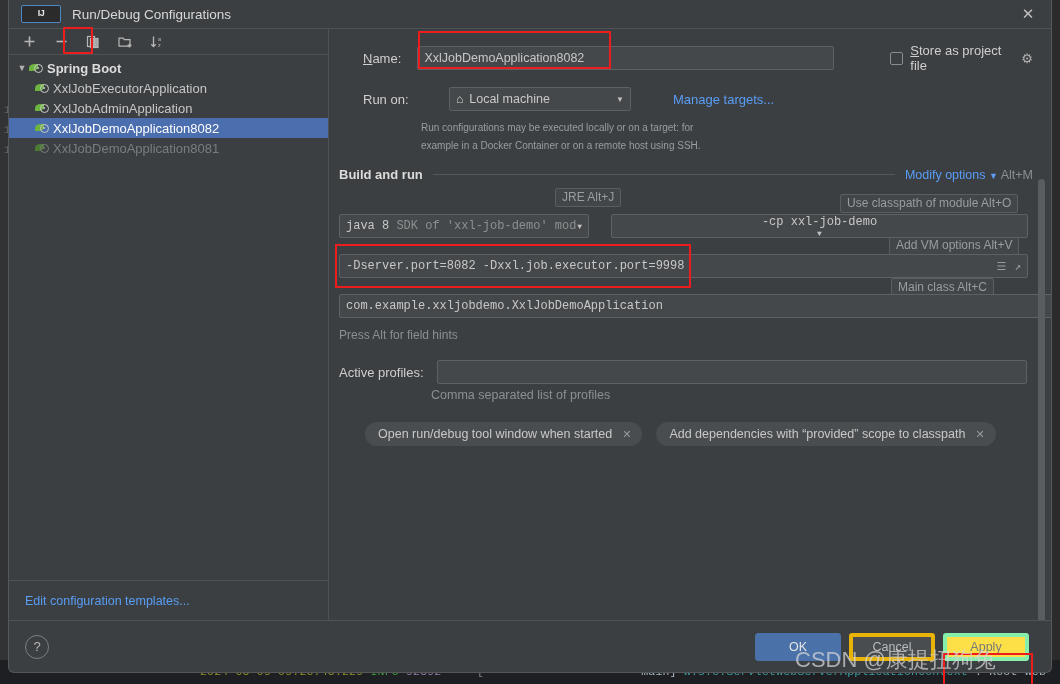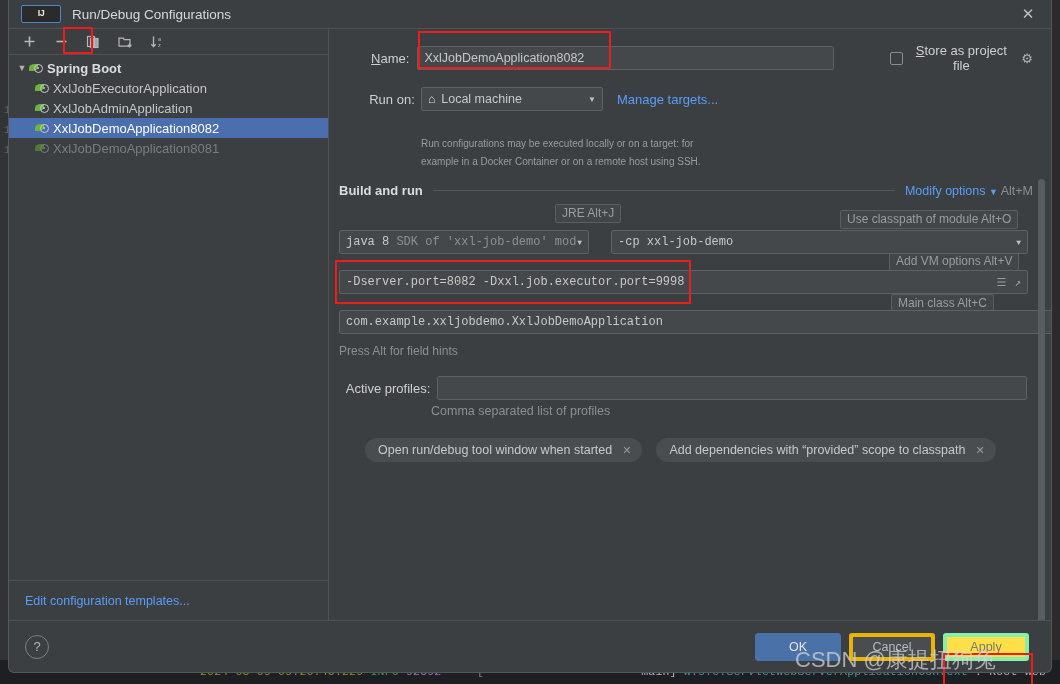--- a/index.html
+++ b/index.html
@@ -157,21 +157,21 @@
     flex: 1; position: relative; background: #3c3f41;
     padding: 14px 18px 0 6px;
     overflow: hidden;
   }
   #right-scrollbar {
     position: absolute; right: 6px; top: 150px; width: 7px; height: 450px;
     background: #5a5d5f; border-radius: 4px;
   }
 
   .row { display: flex; align-items: center; }
-  .lbl { color: #cfcfcf; font-size: 13px; text-align: center; }
+  .lbl { color: #cfcfcf; font-size: 13px; }
   .lbl u { text-decoration: underline; }
 
   .field {
     background: #45484a;
     border: 1px solid #5e6163;
     border-radius: 2px;
     height: 24px;
     color: #c8c8c8;
     font-size: 12.5px;
     display: flex; align-items: center;
@@ -191,21 +191,21 @@
     margin-left: 56px; display: flex; align-items: center; gap: 7px;
   }
   .checkbox {
     width: 13px; height: 13px; border: 1px solid #8a8d8f;
     background: #3c3f41; border-radius: 2px; flex: none;
     position: relative;
   }
   #gear-icon { color: #b0b0b0; font-size: 13px; margin-left: 2px; }
 
   
-  #runon-row { margin-left: 28px; margin-bottom: 24px; }
+  #runon-row { margin-left: 28px; margin-bottom: 8px; gap: 28px; }
   #runon-label { width: 58px; }
   #runon-combo {
     width: 182px; justify-content: space-between;
   }
   #runon-combo .inner { display: flex; align-items: center; gap: 6px; }
   .home-icon { color: #d8d8d8; font-size: 12px; }
   .caret { color: #c0c0c0; font-size: 8px; }
   #manage-targets { color: #589df6; font-size: 13px; margin-left: 14px; }
 
   #runon-desc {
@@ -238,20 +238,21 @@
   #build-area { position: relative; margin-left: 4px; }
   #jre-combo {
     position: absolute; left: 0; top: 28px; width: 250px;
     justify-content: space-between;
   }
   #jre-combo .t1 { color: #c8c8c8; }
   #jre-combo .t2 { color: #8d9091; }
   #cp-combo {
     position: absolute; left: 272px; top: 28px; width: 417px;
     justify-content: space-between;
+    flex-direction: column;
   }
   #vm-field {
     position: absolute; left: 0; top: 68px; width: 689px;
   }
   #vm-field .right-icons {
     margin-left: auto; display: flex; gap: 8px; color: #9a9d9f; font-size: 11px;
   }
   #vm-highlight {
     position: absolute; left: -4px; top: 58px; width: 356px; height: 44px;
     border: 2px solid #ee1d1d; pointer-events: none;

